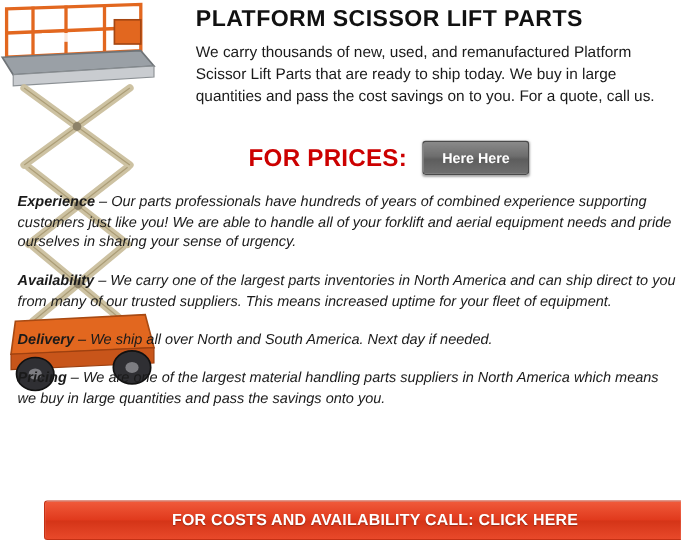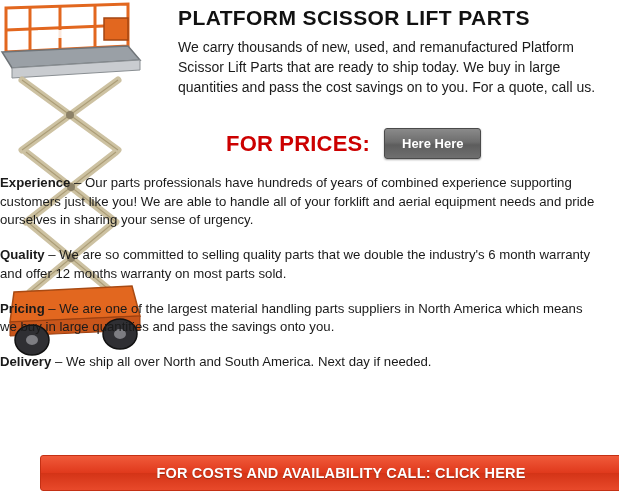--- a/index.html
+++ b/index.html
@@ -86,24 +86,25 @@
     border-radius: 3px;
     box-shadow: 0 1px 2px rgba(0,0,0,0.35);
     cursor: pointer;
     white-space: nowrap;
     text-decoration: none;
   }
 
   
   .body-copy {
     position: absolute;
-    left: 0;
+    left: 16px;
     top: 174px;
     width: 600px;
     z-index: 2;
+    font-style: italic;
   }
   .para {
     font-size: 13.2px;
     line-height: 1.42;
     color: #1a1a1a;
     margin: 0 0 16px 0;
   }
   .para:last-child { margin-bottom: 0; }
   .para b {
     font-weight: bold;
@@ -198,25 +199,25 @@
   <div class="prices-row">
     <span class="prices-label">FOR PRICES:</span>
     <a class="click-here-btn" href="#">Here Here</a>
   </div>
 
   <div class="body-copy">
     <p class="para">
       <b>Experience</b><span> – Our parts professionals have hundreds of years of combined experience supporting customers just like you!  We are able to handle all of your forklift and aerial equipment needs and pride ourselves in sharing your sense of urgency.</span>
     </p>
     <p class="para">
-      <b>Quality</b><span> – We are so committed to selling quality parts that we double the industry's 6 month warranty and offer 12 months warranty on most parts sold.</span>
+      <b>Availability</b><span> – We carry one of the largest parts inventories in North America and can ship direct to you from many of our trusted suppliers.  This means increased uptime for your fleet of equipment.</span>
+    </p>
+    <p class="para">
+      <b>Delivery</b><span> – We ship all over North and South America.  Next day if needed.</span>
     </p>
     <p class="para">
       <b>Pricing</b><span> – We are one of the largest material handling parts suppliers in North America which means we buy in large quantities and pass the savings onto you.</span>
     </p>
-    <p class="para">
-      <b>Delivery</b><span> – We ship all over North and South America.  Next day if needed.</span>
-    </p>
   </div>
 
   <div class="cta-bar">FOR COSTS AND AVAILABILITY CALL: CLICK HERE</div>
 
 </div>
 
 </body></html>

